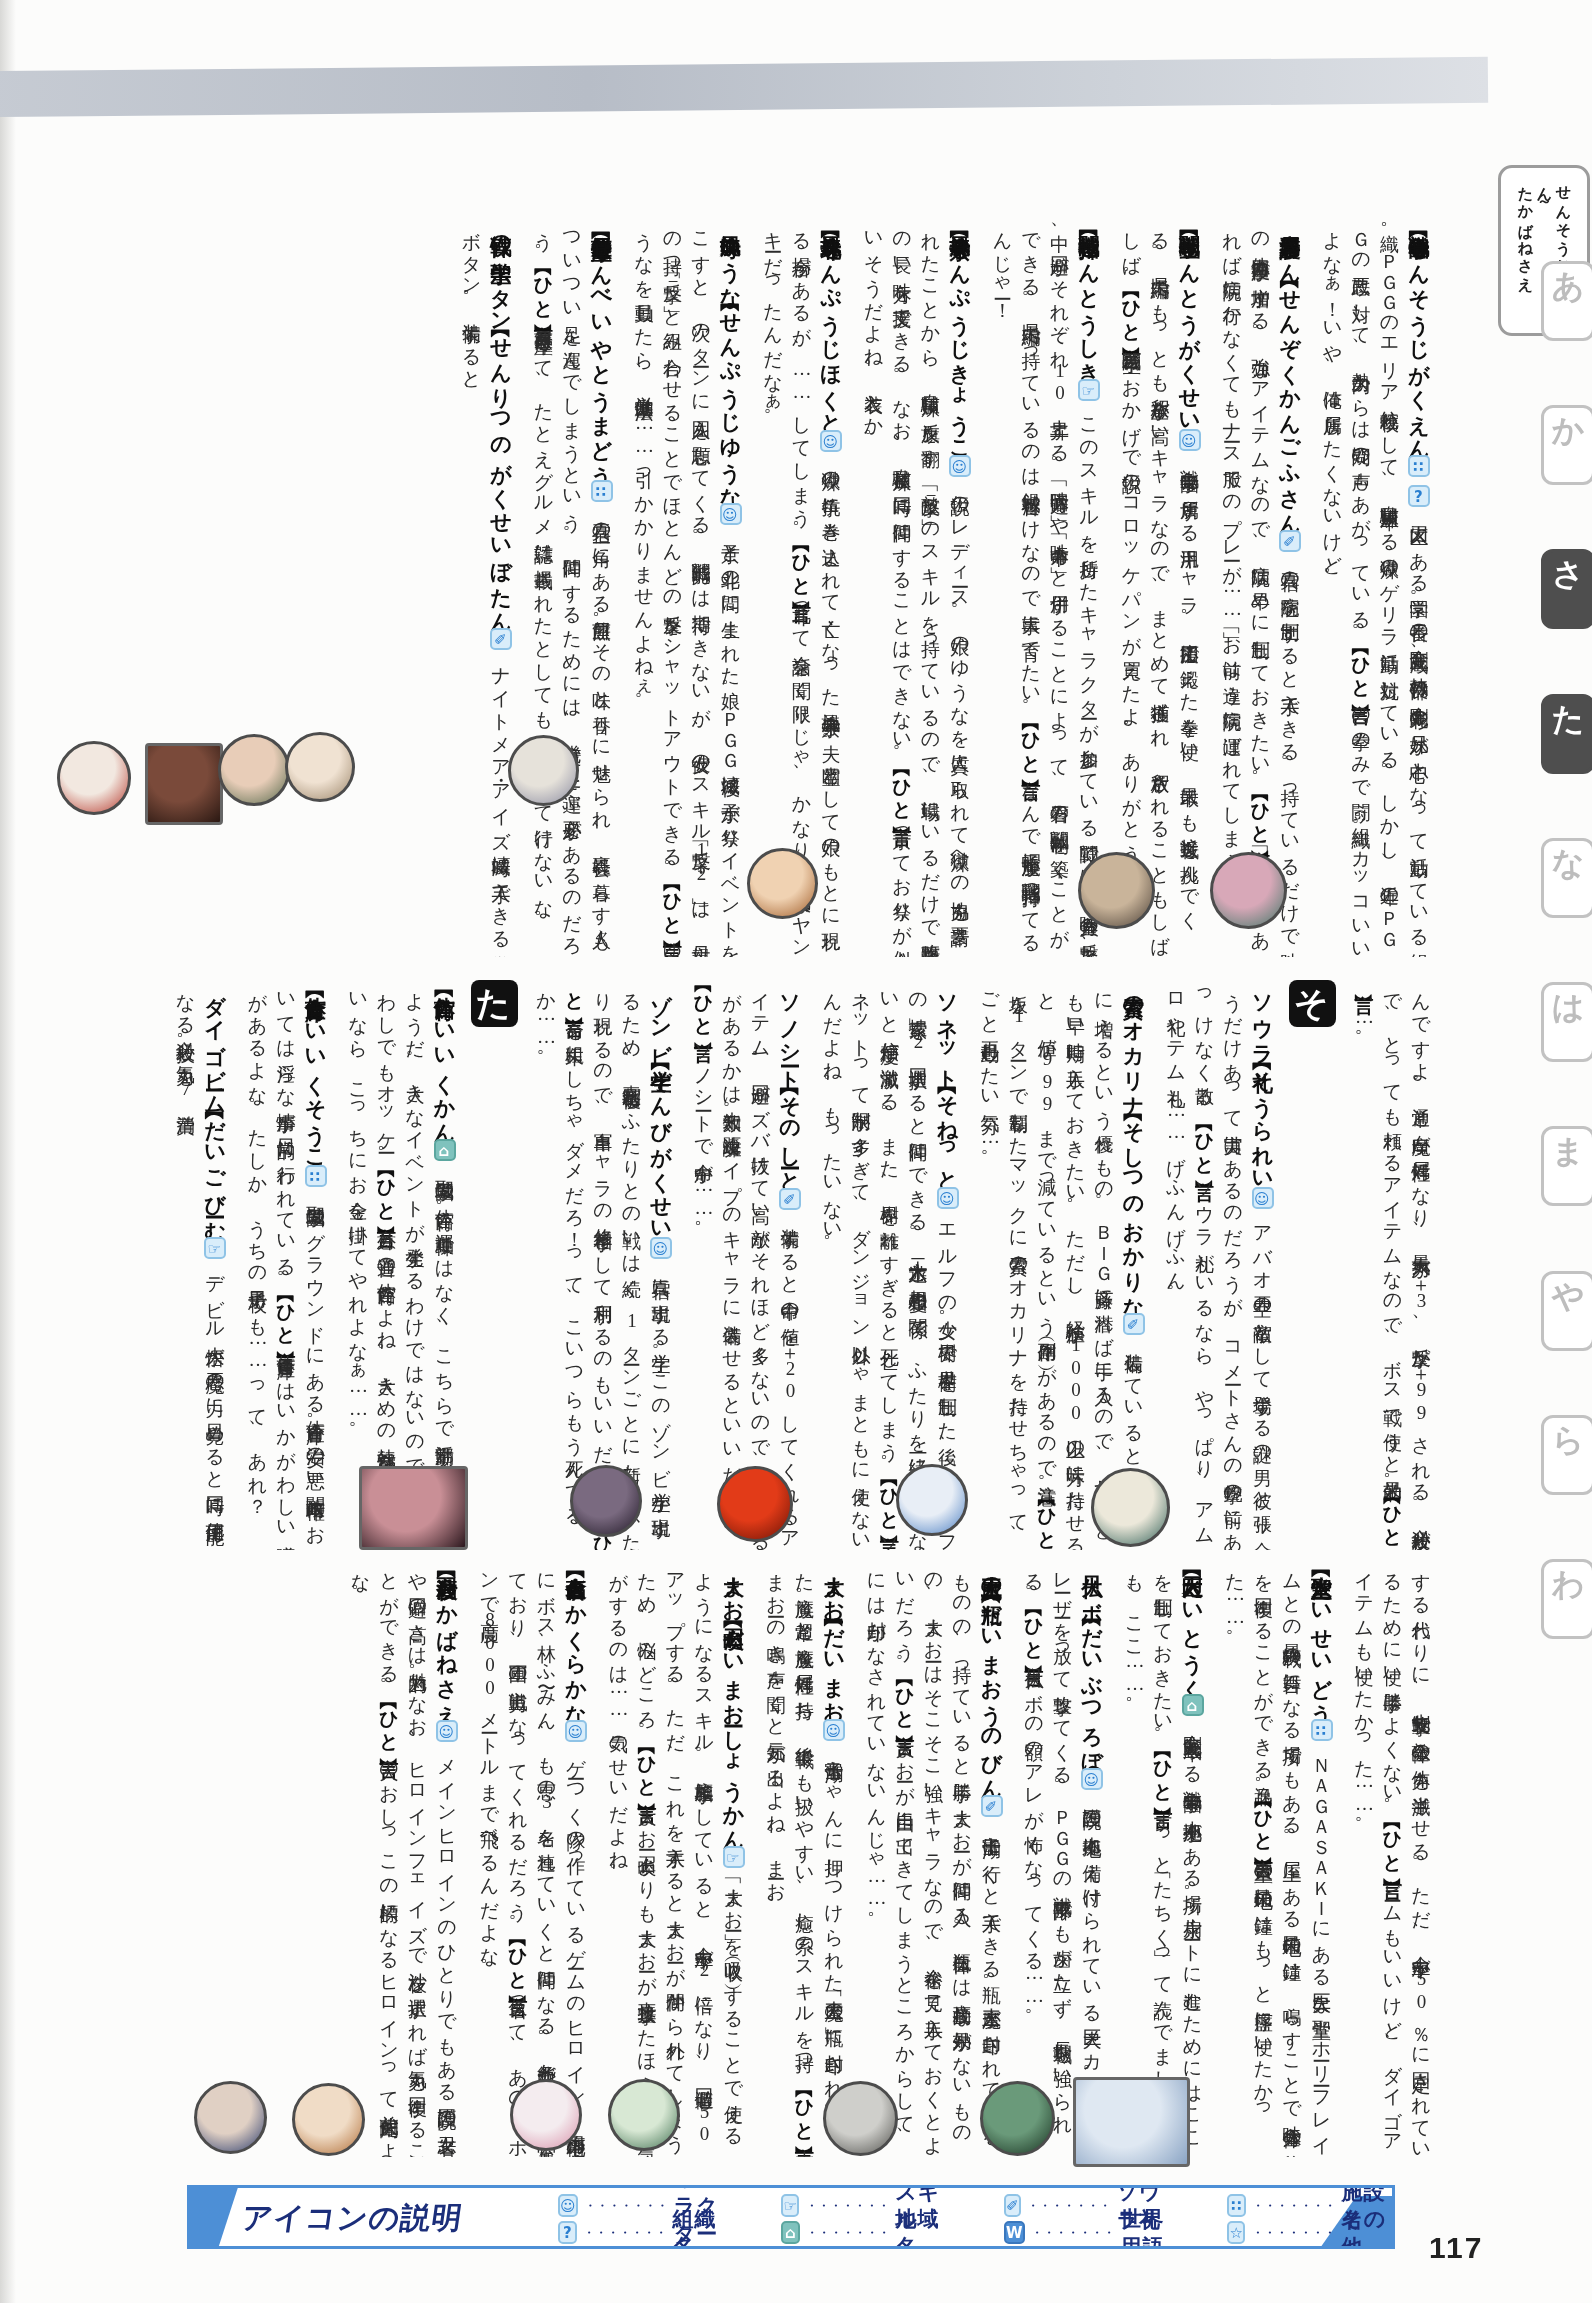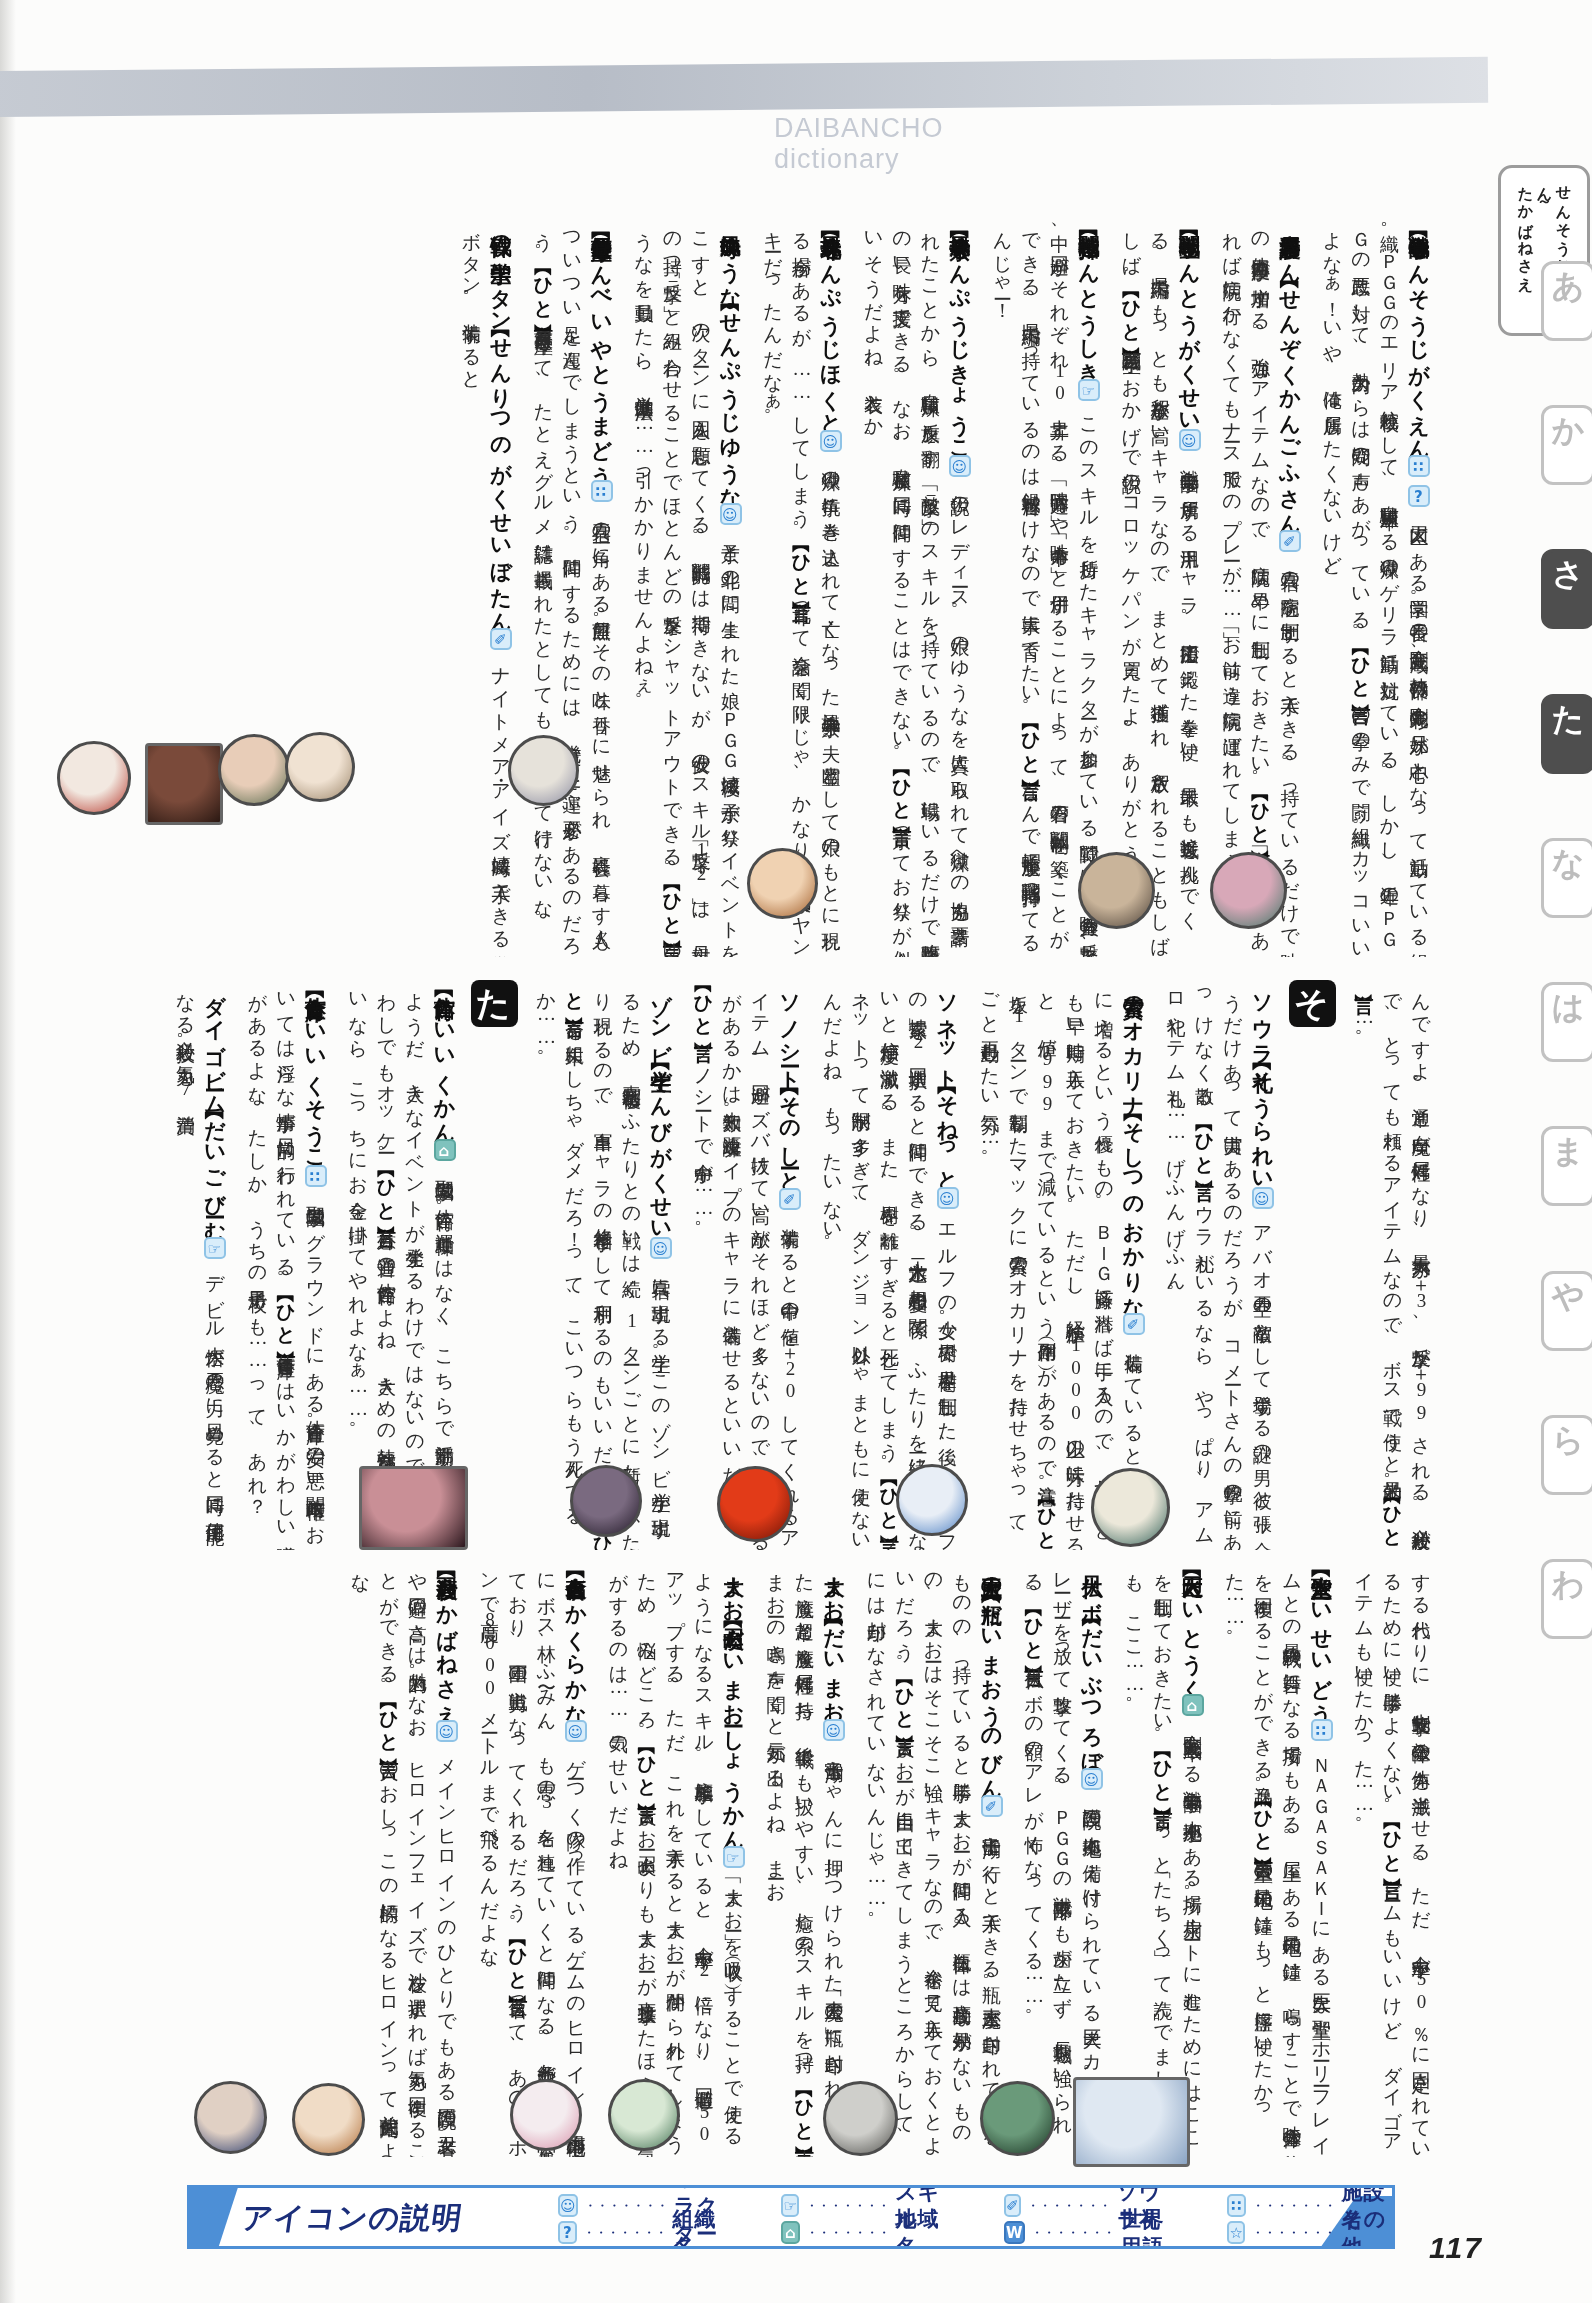--- a/index.html
+++ b/index.html
@@ -59,31 +59,30 @@
           grid-template-rows:27px 27px;grid-template-columns:auto auto auto auto;column-gap:58px;row-gap:0;}
   .legend-item{display:flex;align-items:center;height:27px;}
   .legend-item .licon{display:inline-block;width:23px;height:23px;line-height:21px;text-align:center;
           background:#d9edfa;border:2px solid #8fc3e6;border-radius:5px;color:#2a7fd0;font-size:15px;
           font-weight:bold;box-sizing:border-box;font-family:"DejaVu Sans",sans-serif;}
   .legend-item .licon.region{background:#7fc2bd;border-color:#5ba69f;color:#fff;}
   .legend-item .licon.world{background:#4d8fd6;border-color:#3a77bd;color:#fff;}
   .legend-item .dots{color:#1b2e7a;font-size:13px;letter-spacing:-1px;margin:0 6px;}
   .legend-item .llabel{color:#1b2e7a;font-size:21px;font-weight:bold;letter-spacing:1px;}
   .page-num{position:absolute;left:1429px;top:2231px;font-size:30px;font-weight:bold;color:#222;
-          letter-spacing:2px;font-style:italic;}
+          letter-spacing:2px;}
   .edge{position:absolute;left:0;top:0;width:16px;height:2303px;
         background:linear-gradient(90deg,#d8d8d6,rgba(255,255,255,0));}
 </style>
 </head>
 <body>
 
 <div id="page">
   <div class="edge"></div>
   <div class="topbar"></div>
-  <div class="dict-title">DAIBANCHO dictionary</div>
 
   <div class="range-box">
     <div>せんそうじがくえん～</div>
     <div>たかばねさえ</div>
   </div>
 
   <div id="tabs">
       <div class="tab" style="top: 261px;">あ</div>
       <div class="tab" style="top: 405px;">か</div>
       <div class="tab active" style="top: 549px;">さ</div>

